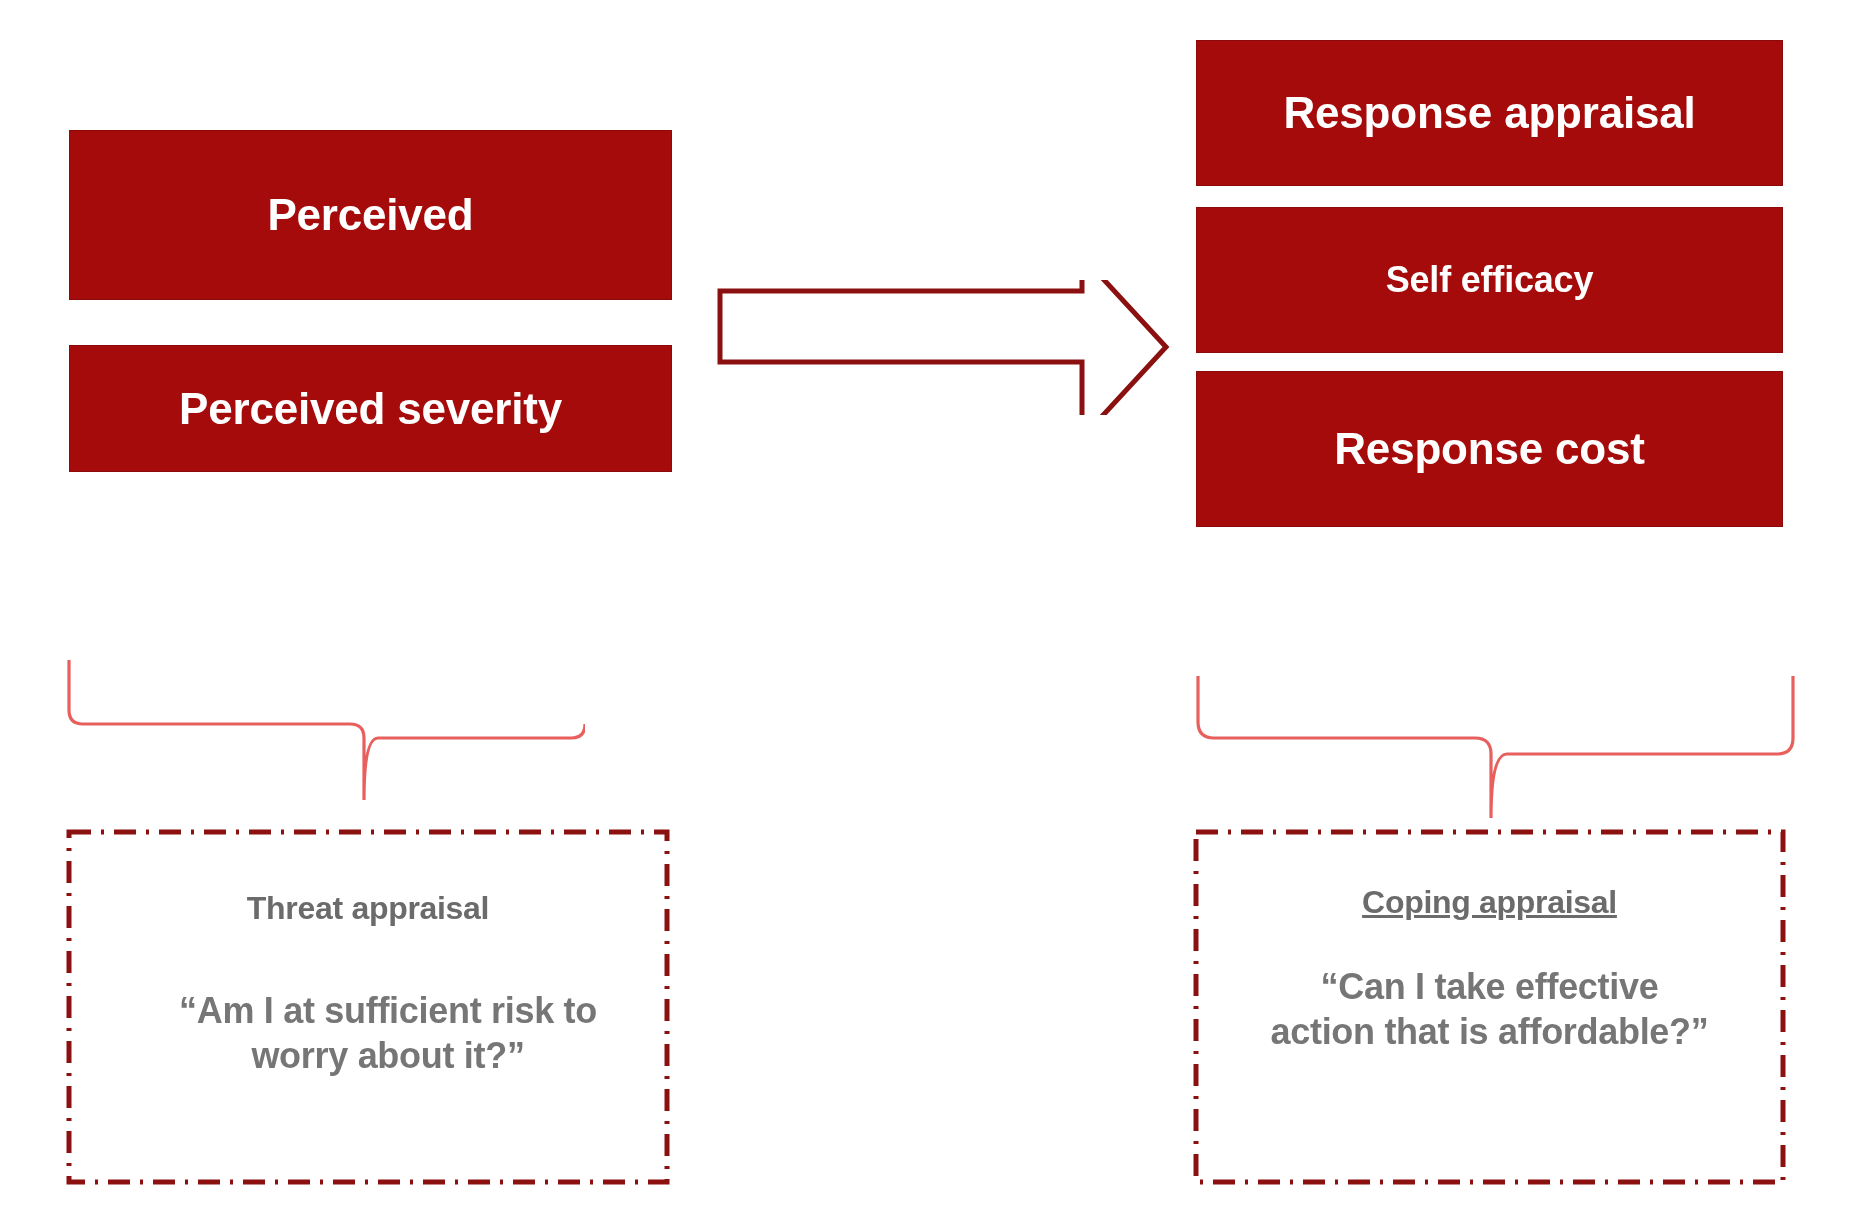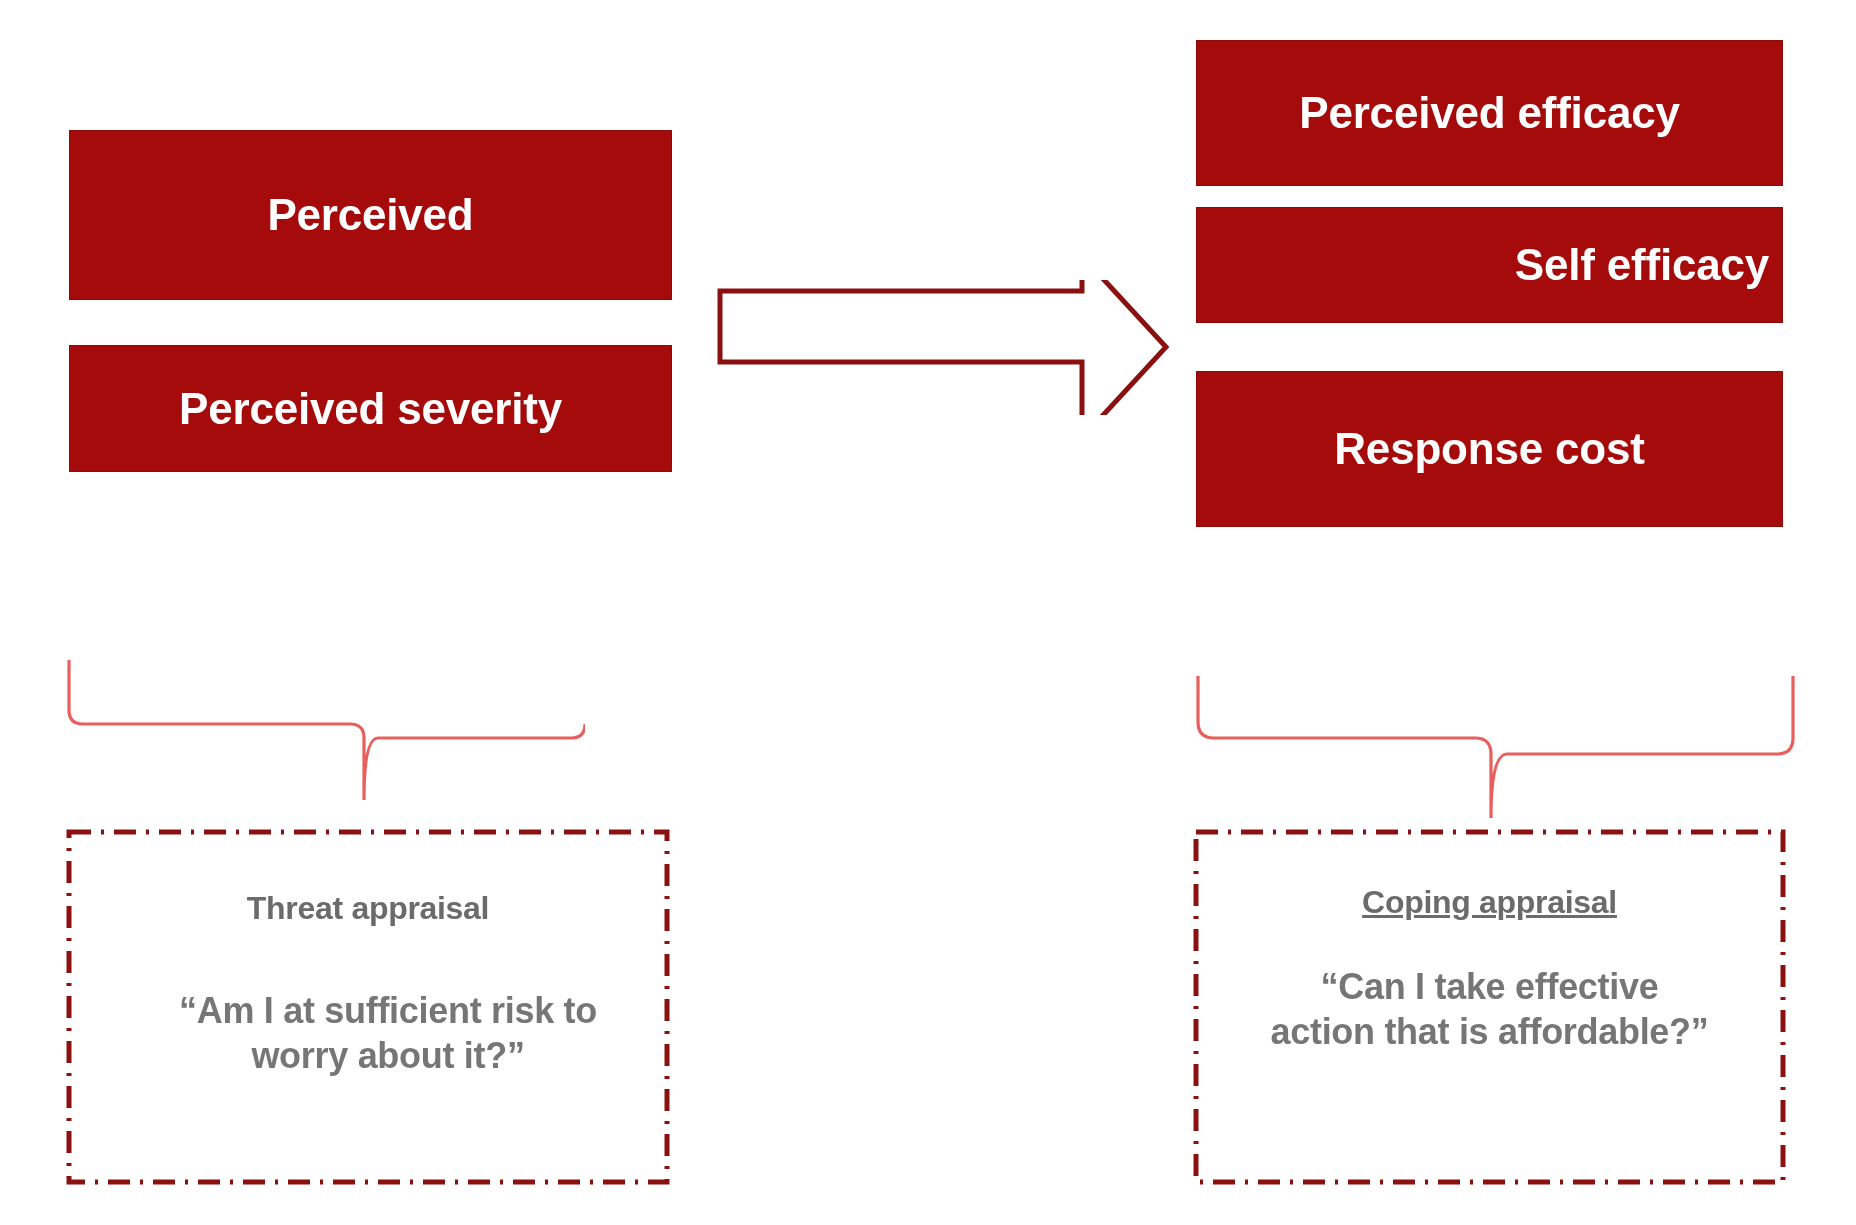--- a/index.html
+++ b/index.html
@@ -29,21 +29,21 @@
     font-weight: bold;
     line-height: 1.22;
     letter-spacing: -0.2px;
   }
   .red-box .label { display: block; padding: 0 14px; }
 
   #box-perceived-vulnerability { left: 69px;  top: 130px; width: 603px; height: 170px; font-size: 44px; }
   #box-perceived-severity      { left: 69px;  top: 345px; width: 603px; height: 127px; font-size: 44px; }
 
   #box-response-efficacy { left: 1196px; top: 40px;  width: 587px; height: 146px; font-size: 44px; }
-  #box-self-efficacy     { left: 1196px; top: 207px; width: 587px; height: 116px; font-size: 44px; justify-content: flex-end; }
+  #box-self-efficacy     { left: 1196px; top: 207px; width: 587px; height: 146px; font-size: 36px; }
   #box-response-cost     { left: 1196px; top: 371px; width: 587px; height: 156px; font-size: 44px; }
 
   
   #flow-arrow {
     position: absolute;
     left: 710px;
     top: 280px;
     width: 460px;
     height: 135px;
   }
@@ -107,21 +107,21 @@
 
   <div class="red-box" id="box-perceived-severity">
     <span class="label">Perceived severity</span>
   </div>
 
   <svg id="flow-arrow" viewBox="0 0 460 135">
     <polygon points="10,11 372,11 372,-24 456,67 372,158 372,82 10,82" fill="#ffffff" stroke="#8B1010" stroke-width="5" stroke-linejoin="miter"></polygon>
   </svg>
 
   <div class="red-box" id="box-response-efficacy">
-    <span class="label">Perceived efficacy</span>
+    <span class="label">Response appraisal</span>
   </div>
 
   <div class="red-box" id="box-self-efficacy">
     <span class="label">Self efficacy</span>
   </div>
 
   <div class="red-box" id="box-response-cost">
     <span class="label">Response cost</span>
   </div>
 

